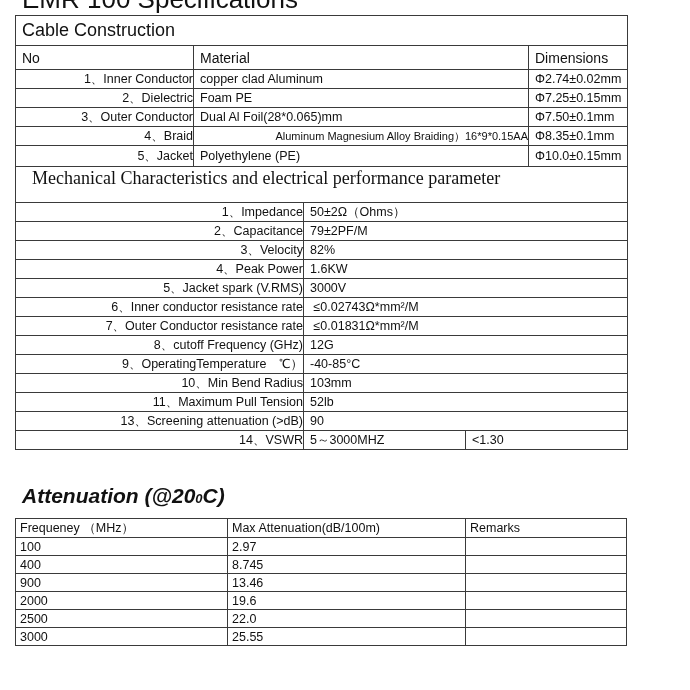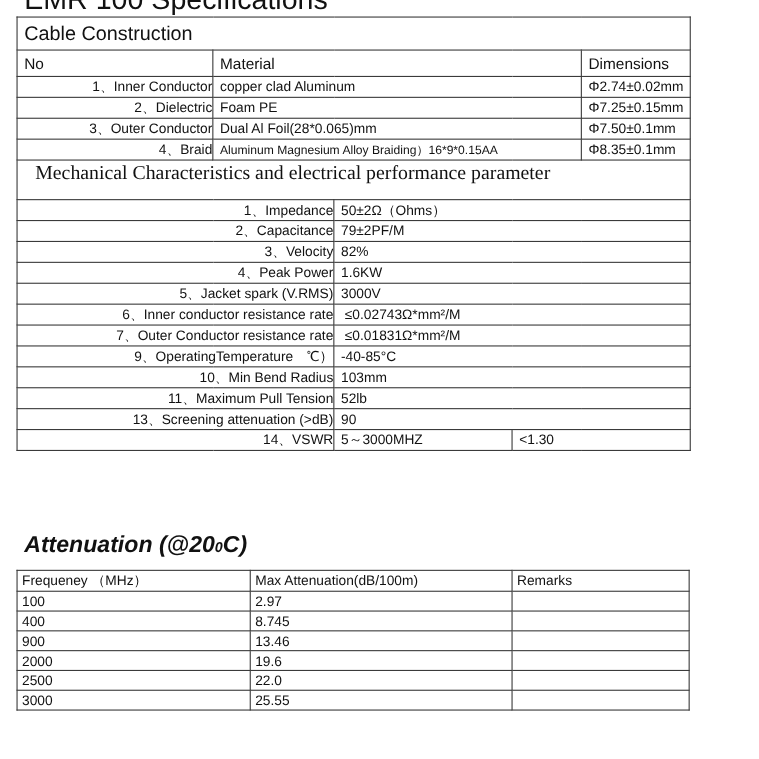--- a/index.html
+++ b/index.html
@@ -8,21 +8,21 @@
   .doc-title { position:absolute; left:22px; top:-16px; font-size:26px; white-space:nowrap; color:#111; }
   table { border-collapse:collapse; position:absolute; table-layout:fixed; }
   td { border:1px solid #3a3a3a; padding:0 0 0 6px; font-size:12.5px; white-space:nowrap; overflow:hidden; vertical-align:middle; }
   .t-main { left:15px; top:15px; width:612px; }
   .sec-title td { font-size:18px; height:29px; padding-left:6px; }
   .sec-title.mech td { font-size:18px; height:34px; vertical-align:top; padding-top:1px; padding-left:16px;font-family:Liberation Serif, serif; }
   .hdr td { font-size:14px; height:23px;margin-top:40px; }
   .r td { height:18px; }
   .r td.n { padding-left:9px;text-align:right; }
   .r.tall td { height:20px; }
-  .small { font-size:11px !important; }
+  .small { font-size:11px !important;text-align:right; }
   .attn-title { position:absolute; left:22px; top:484px; font-size:21px; font-weight:bold; font-style:italic; white-space:nowrap; }
   .attn-title .sub { font-size:13px; }
   .t-attn { left:15px; top:518px; width:611px;border-radius:25px; }
   .t-attn td { height:17px; padding-left:4px; font-size:12.5px; }
   .t-attn .hdr2 td { height:18px; }
 </style>
 </head>
 <body>
 
 <div class="doc-title">EMR 100 Specifications</div>
@@ -57,20 +57,25 @@
   <tr class="r">
     <td class="n">3、Outer Conductor</td>
     <td colspan="3">Dual Al Foil(28*0.065)mm</td>
     <td>Φ7.50±0.1mm</td>
   </tr>
   <tr class="r">
     <td class="n">4、Braid</td>
     <td colspan="3" class="small">Aluminum Magnesium Alloy Braiding）16*9*0.15AA</td>
     <td>Φ8.35±0.1mm</td>
   </tr>
+  <tr class="r tall">
+    <td class="n">5、Jacket</td>
+    <td colspan="3">Polyethylene (PE)</td>
+    <td>Φ10.0±0.15mm</td>
+  </tr>
 
   <tr class="sec-title mech">
     <td colspan="5">Mechanical Characteristics and electrical performance parameter</td>
   </tr>
 
   <tr class="r">
     <td colspan="2" class="n">1、Impedance</td>
     <td colspan="3">50±2Ω（Ohms）</td>
   </tr>
   <tr class="r">
@@ -89,20 +94,24 @@
     <td colspan="2" class="n">5、Jacket spark (V.RMS)</td>
     <td colspan="3">3000V</td>
   </tr>
   <tr class="r">
     <td colspan="2" class="n">6、Inner conductor resistance rate</td>
     <td colspan="3" style="white-space:pre"> ≤0.02743Ω*mm²/M</td>
   </tr>
   <tr class="r">
     <td colspan="2" class="n">7、Outer Conductor resistance rate</td>
     <td colspan="3" style="white-space:pre"> ≤0.01831Ω*mm²/M</td>
+  </tr>
+  <tr class="r">
+    <td colspan="2" class="n">8、cutoff Frequency (GHz)</td>
+    <td colspan="3">12G</td>
   </tr>
   <tr class="r">
     <td colspan="2" class="n">9、OperatingTemperature　℃）</td>
     <td colspan="3">-40-85°C</td>
   </tr>
   <tr class="r">
     <td colspan="2" class="n">10、Min Bend Radius</td>
     <td colspan="3">103mm</td>
   </tr>
   <tr class="r">

